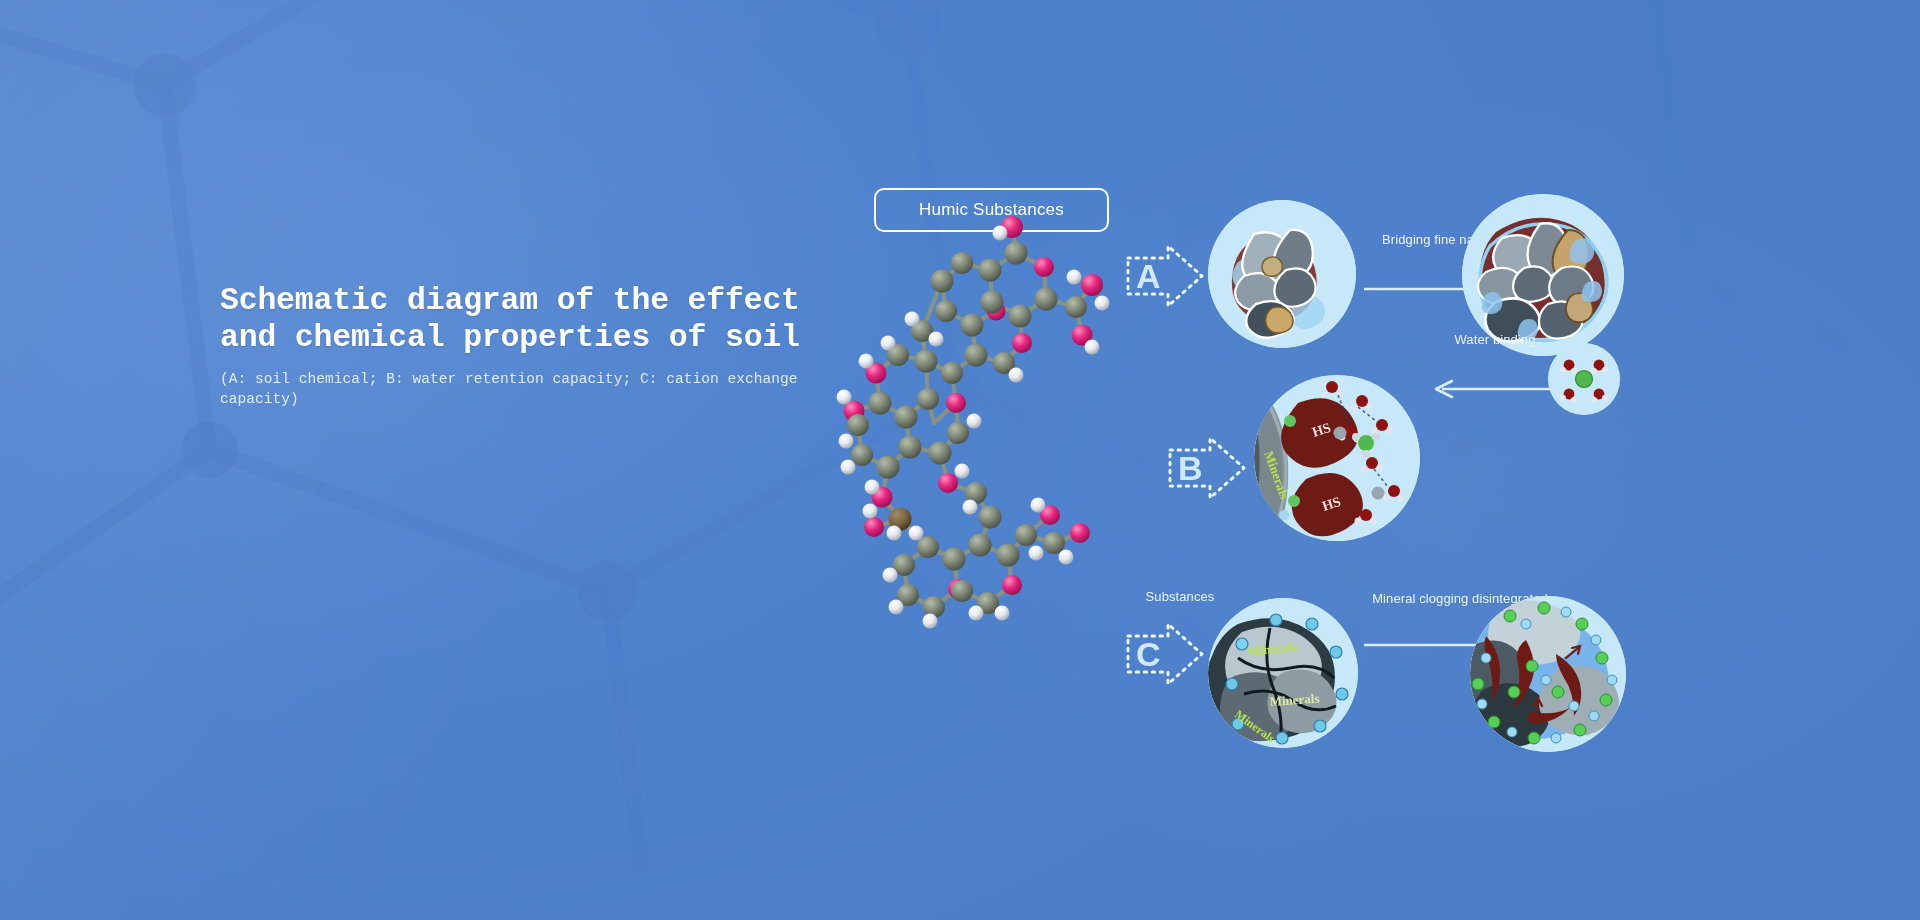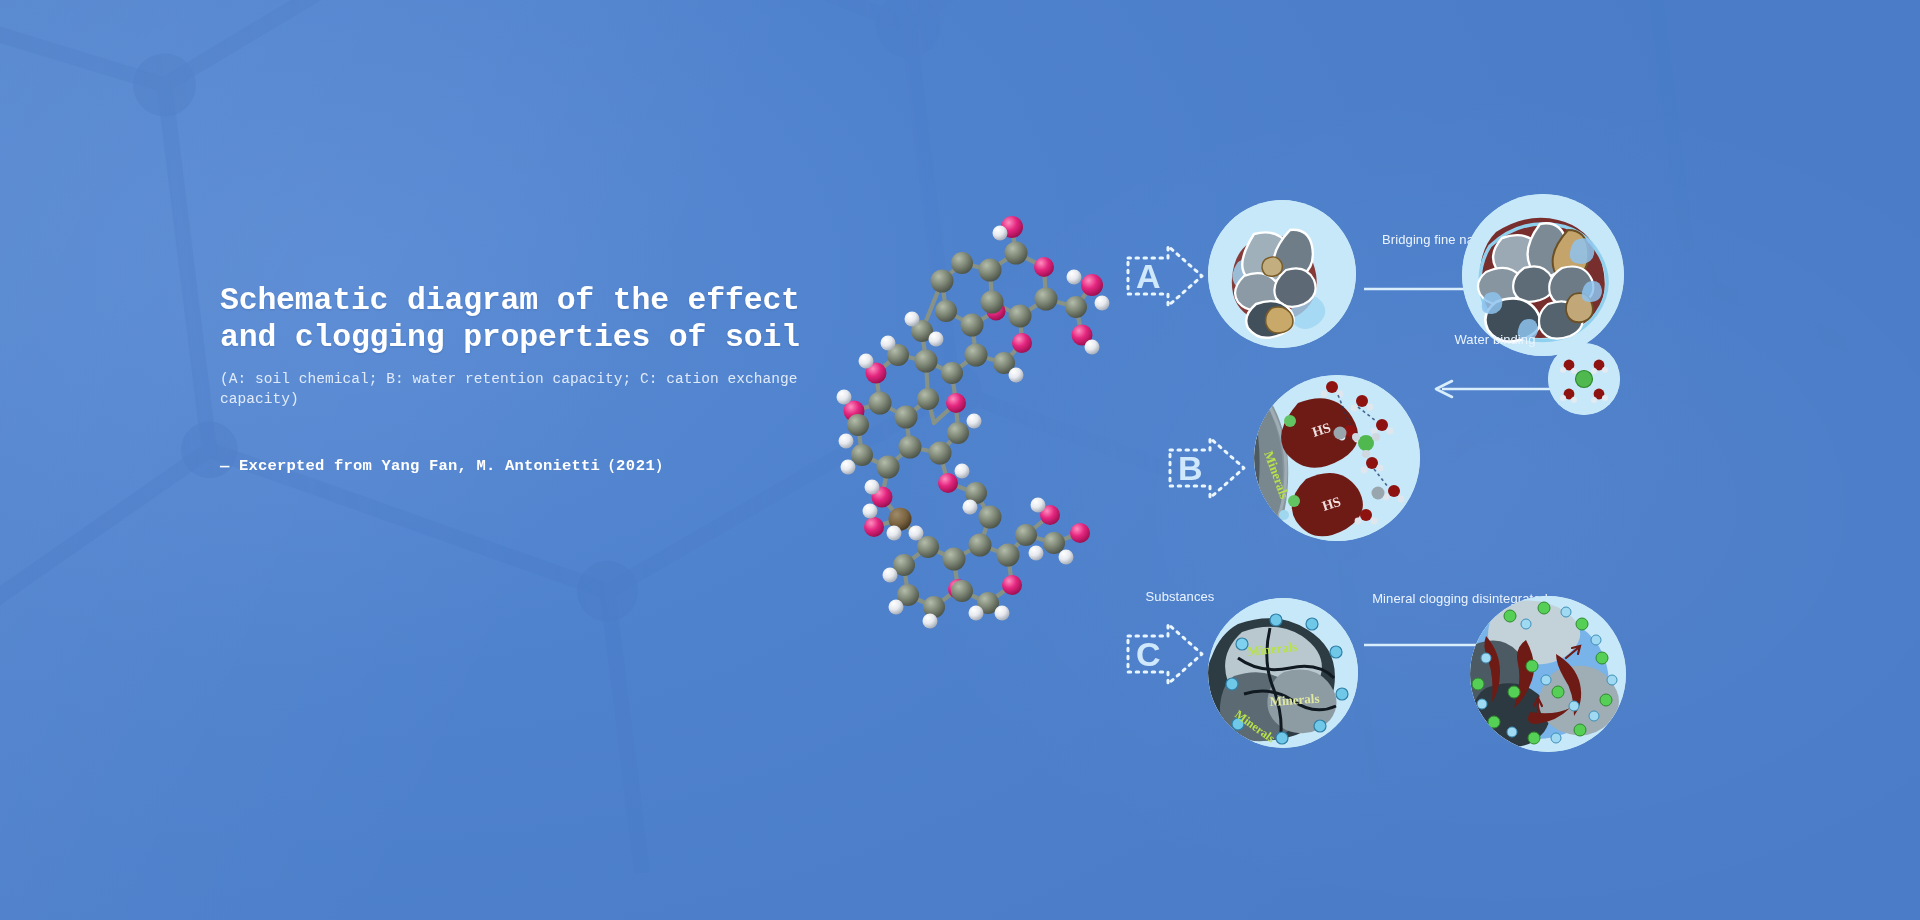--- a/index.html
+++ b/index.html
@@ -193,30 +193,28 @@
     </defs>
     <g mask="url(#fadeMask)" transform="translate(-120,-90) rotate(-7 700 400) scale(1.05)">
       <use href="#latticeShape"></use>
     </g>
   </svg>
   <div id="bg-vignette"></div>
 
   <div id="text-col">
     <h1 id="title">
       <span class="tline">Schematic diagram of the effect</span>
-      <span class="tline">and clogging properties of soil</span>
+      <span class="tline">and chemical properties of soil</span>
     </h1>
     <div id="subtitle">(A: soil chemical; B: water retention capacity; C: cation exchange capacity)</div>
-    <div id="attribution">
-      <span>— Excerpted from Yang Fan, M. Antonietti</span><span class="year">（2021）</span>
-    </div>
   </div>
 
   <div id="diagram">
 
+    <div class="node" id="hs-pill">Humic Substances</div>
 
     <svg class="node" style="left:830px; top:215px; width:330px; height:420px;" viewBox="0 0 330 420">
       <defs>
         <radialGradient id="cBall" cx="35%" cy="30%" r="72%">
           <stop offset="0%" stop-color="#b4bcaa"></stop>
           <stop offset="55%" stop-color="#7d8575"></stop>
           <stop offset="100%" stop-color="#4e554a"></stop>
         </radialGradient>
         <radialGradient id="oBall" cx="35%" cy="30%" r="72%">
           <stop offset="0%" stop-color="#ff8ec0"></stop>

